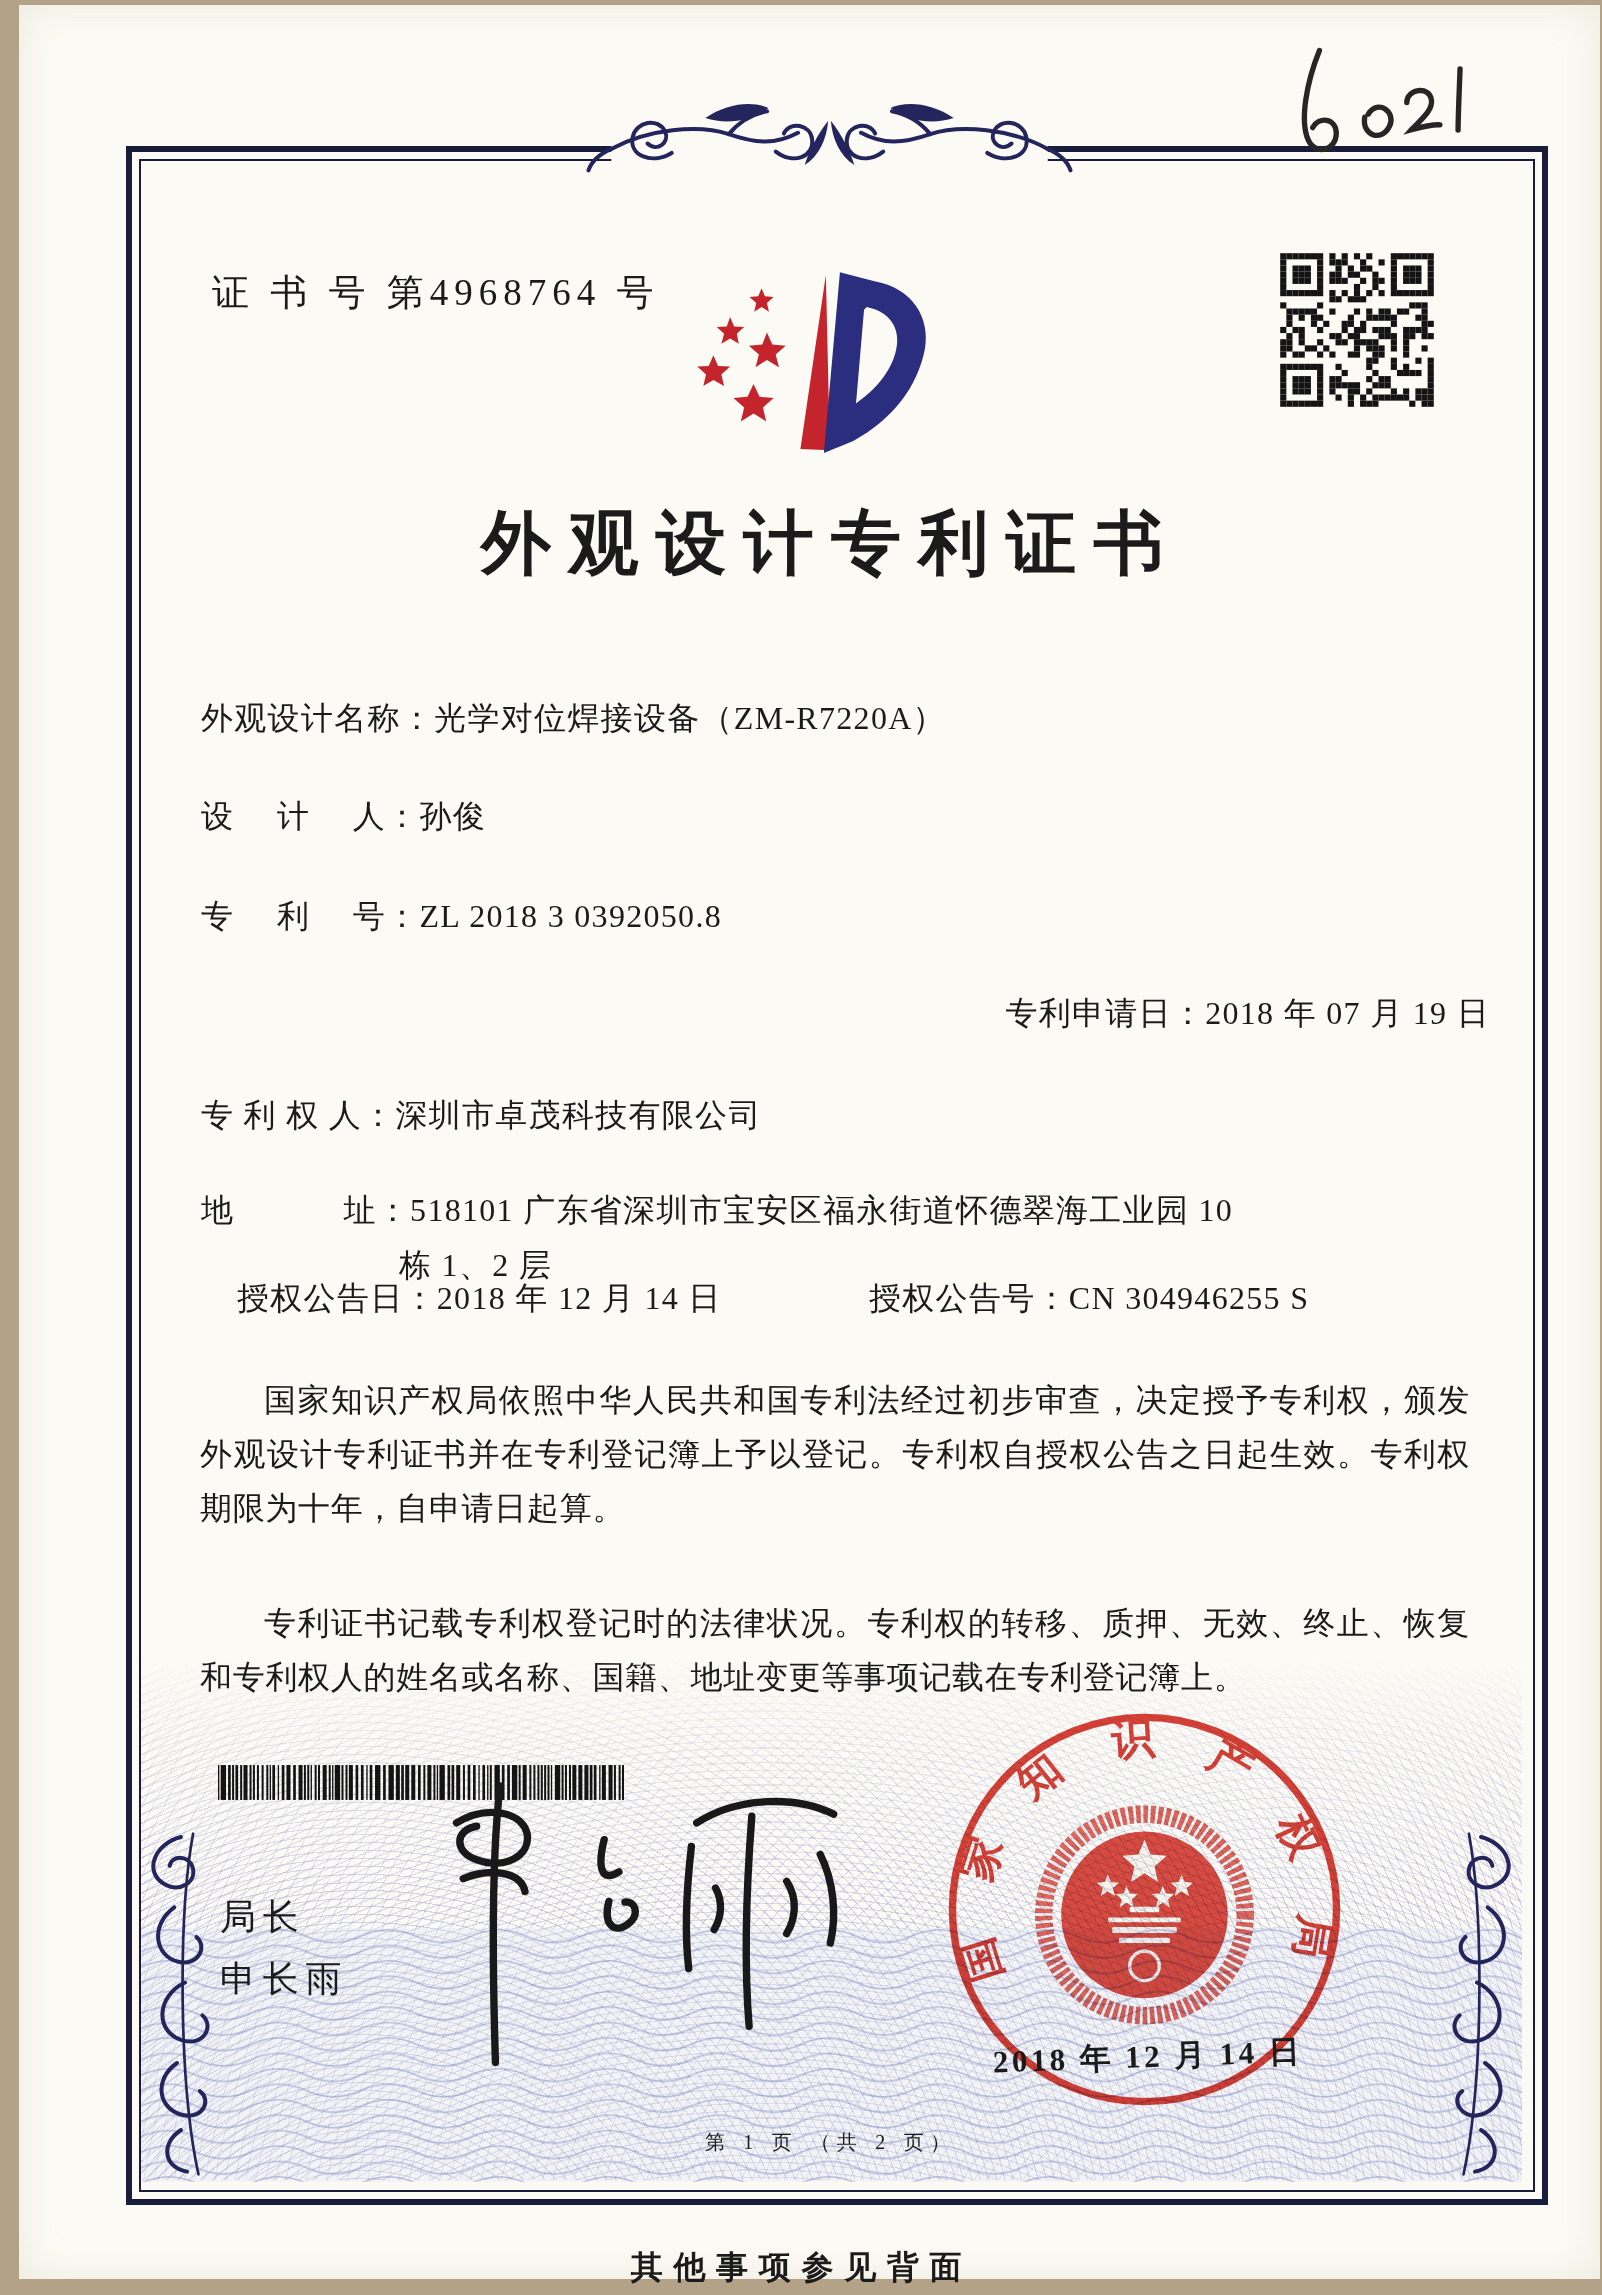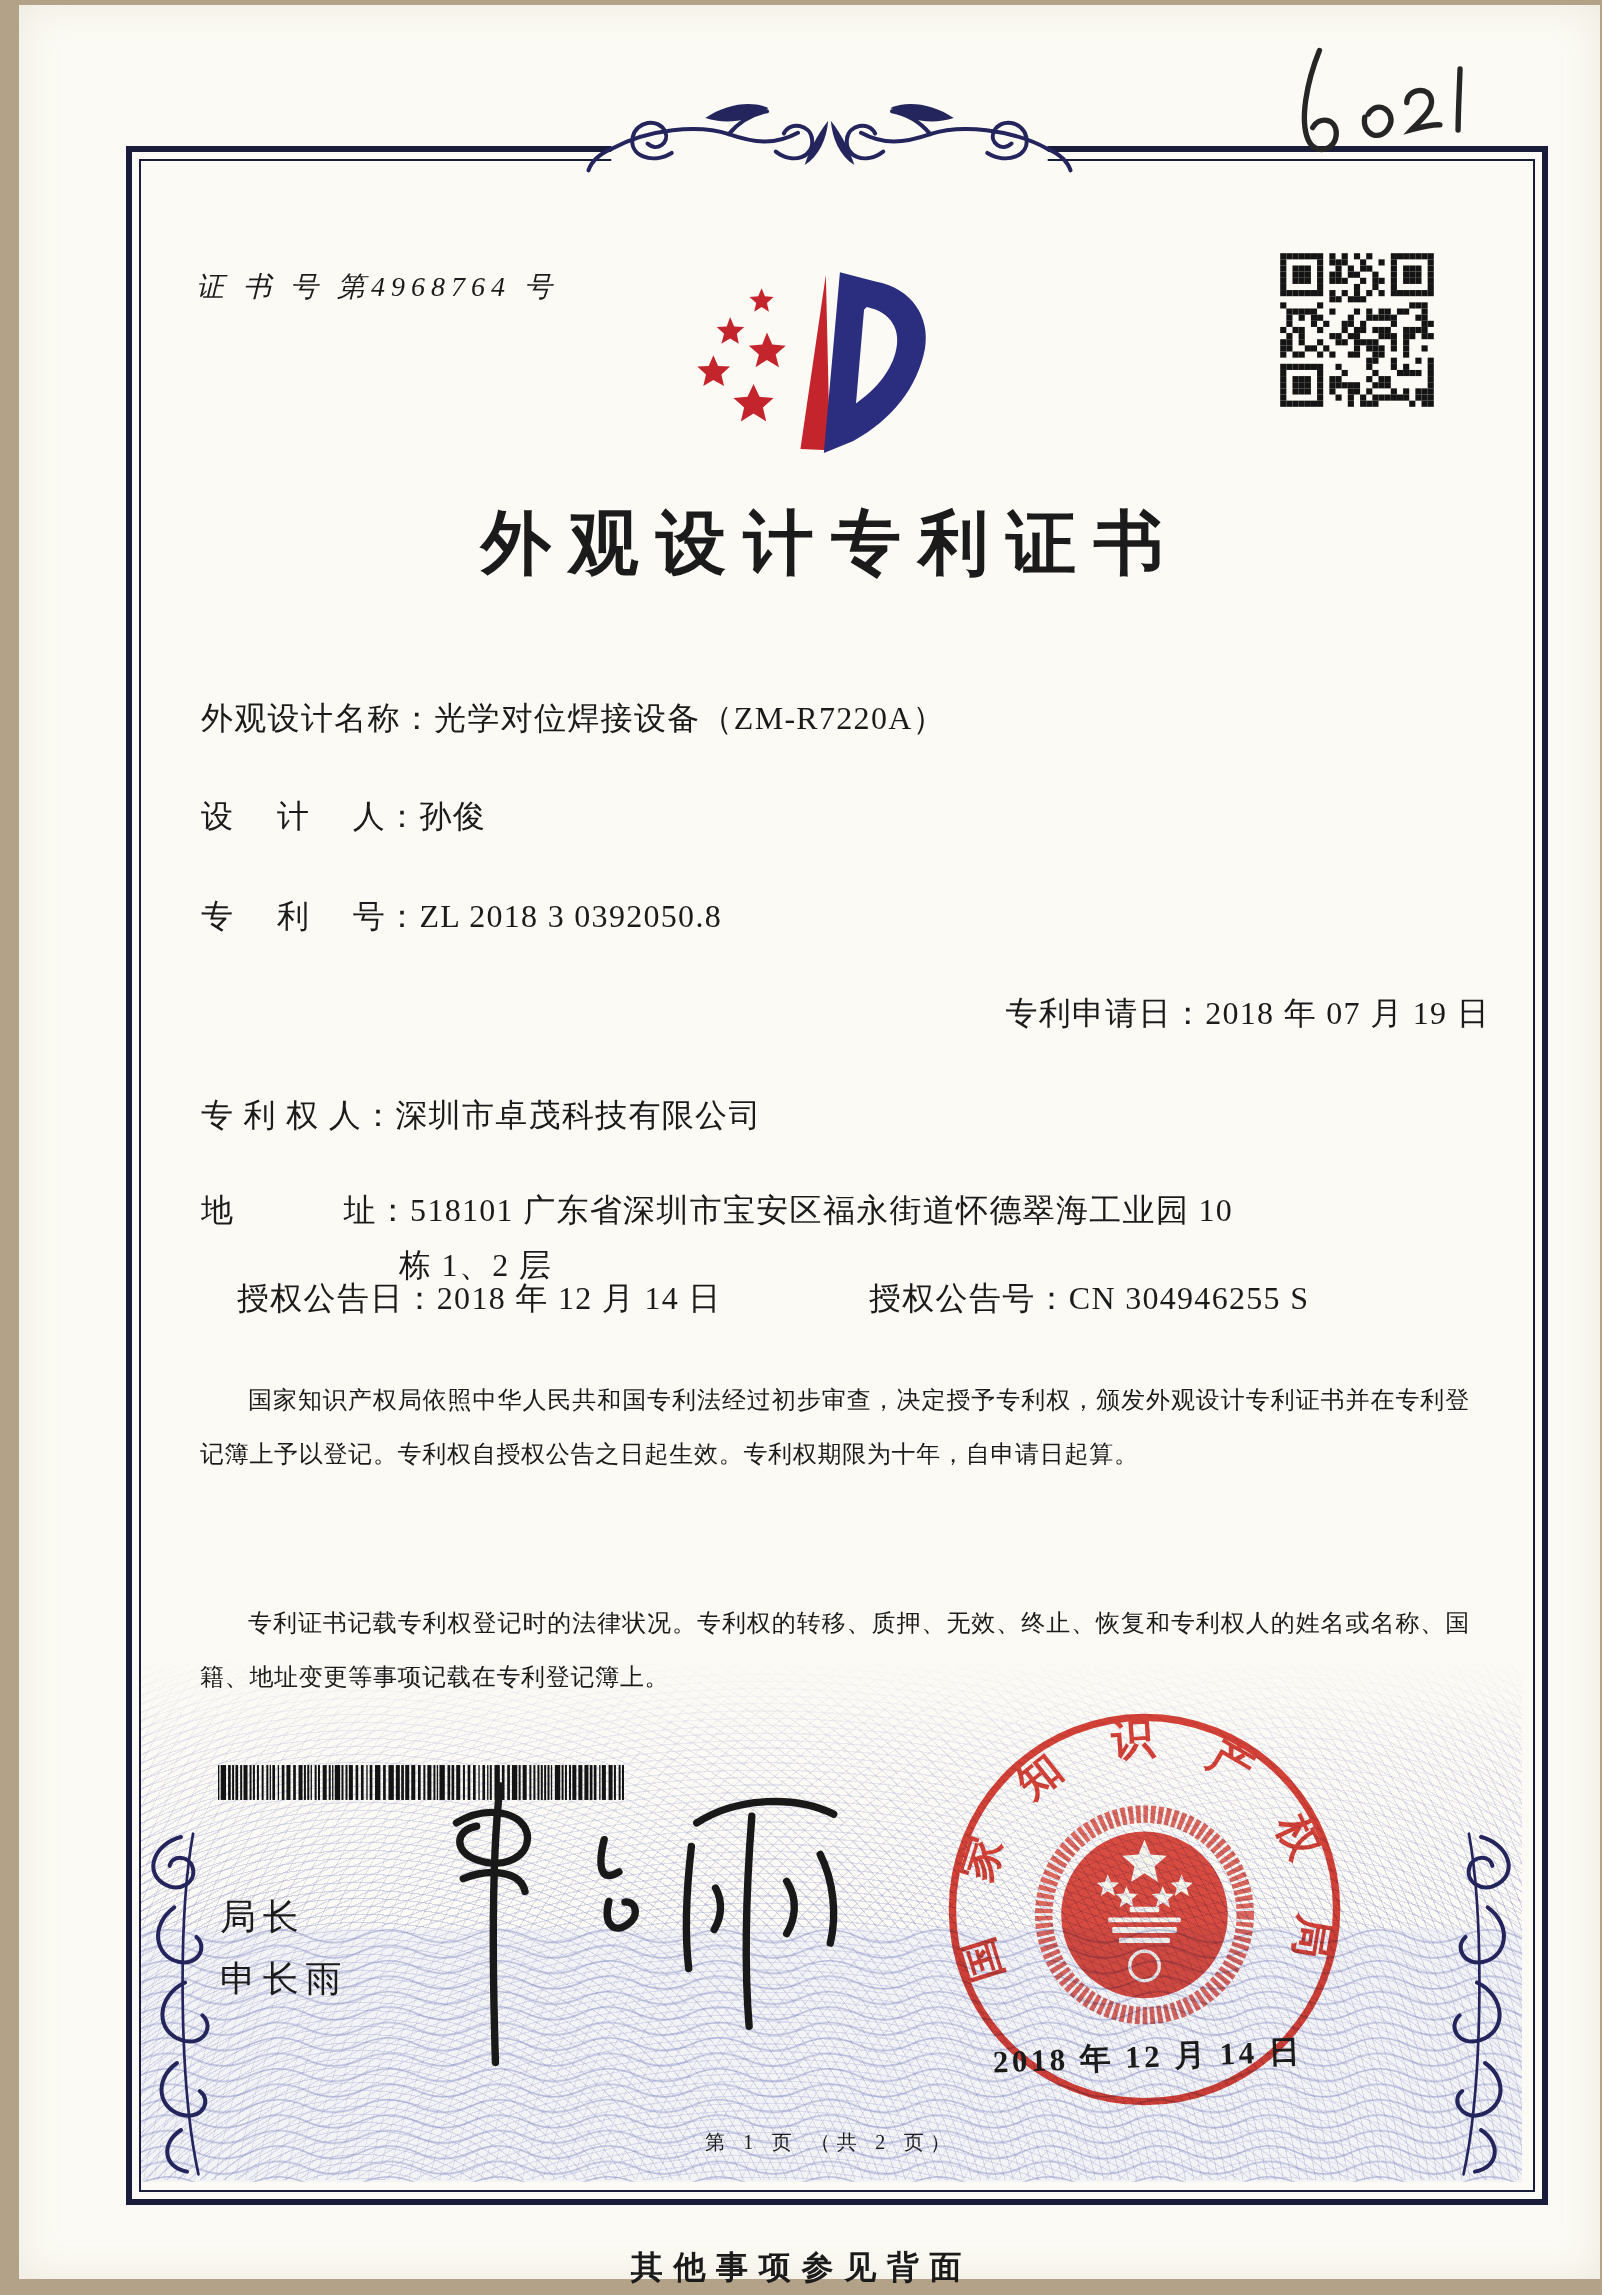--- a/index.html
+++ b/index.html
@@ -31,29 +31,29 @@
     z-index:1;
     background:
       repeating-radial-gradient(circle at 16% 132%, rgba(128,134,196,.33) 0 1.1px, transparent 1.1px 8px),
       repeating-radial-gradient(circle at 83% 138%, rgba(146,124,192,.22) 0 1.1px, transparent 1.1px 10px),
       repeating-radial-gradient(circle at 45% 230%, rgba(120,128,200,.25) 0 1.3px, transparent 1.3px 7.4px);
     -webkit-mask-image:linear-gradient(to bottom, transparent 0, rgba(0,0,0,.55) 18%, #000 48%);
     mask-image:linear-gradient(to bottom, transparent 0, rgba(0,0,0,.55) 18%, #000 48%);
   }
   .waveband{position:absolute;left:141px;top:1928px;width:1381px;height:254px;z-index:1;opacity:.8;}
   
-  .certno{left:196px;top:268px;font-size:28px;letter-spacing:6px;z-index:4;font-style:italic;}
+  .certno{left:212px;top:268px;font-size:37px;letter-spacing:6px;z-index:4;}
   .title{
     left:126px;top:497px;width:1410px;text-align:center;
     font-size:70px;font-weight:bold;letter-spacing:17.5px;z-index:4;
   }
   .row{left:201px;width:1289px;font-size:32px;letter-spacing:1.3px;z-index:4;white-space:nowrap;}
   .row .lbl{display:inline-block;}
   .para{
-    left:200px;width:1270px;font-size:24px;line-height:54px;
+    left:200px;width:1270px;font-size:32px;line-height:54px;
     text-indent:2em;text-align:justify;z-index:4;letter-spacing:0.7px;
   }
   .director{left:220px;font-size:36px;letter-spacing:6.7px;z-index:4;}
   .sealdate{
     left:975px;top:2036px;width:346px;text-align:center;
     font-size:31px;letter-spacing:3.4px;z-index:6;transform:rotate(-2deg);font-weight:bold;
   }
   .pageind{left:126px;top:2129px;width:1410px;text-align:center;font-size:20px;letter-spacing:6.7px;z-index:4;font-weight:normal;}
   .backnote{left:0;top:2226px;width:1603px;text-align:center;font-size:32px;letter-spacing:10.7px;z-index:4;font-weight:bold;margin-top:20px;}
   .note6021{left:1262px;top:34px;width:221px;height:128px;z-index:4;transform:rotate(-7deg);}

